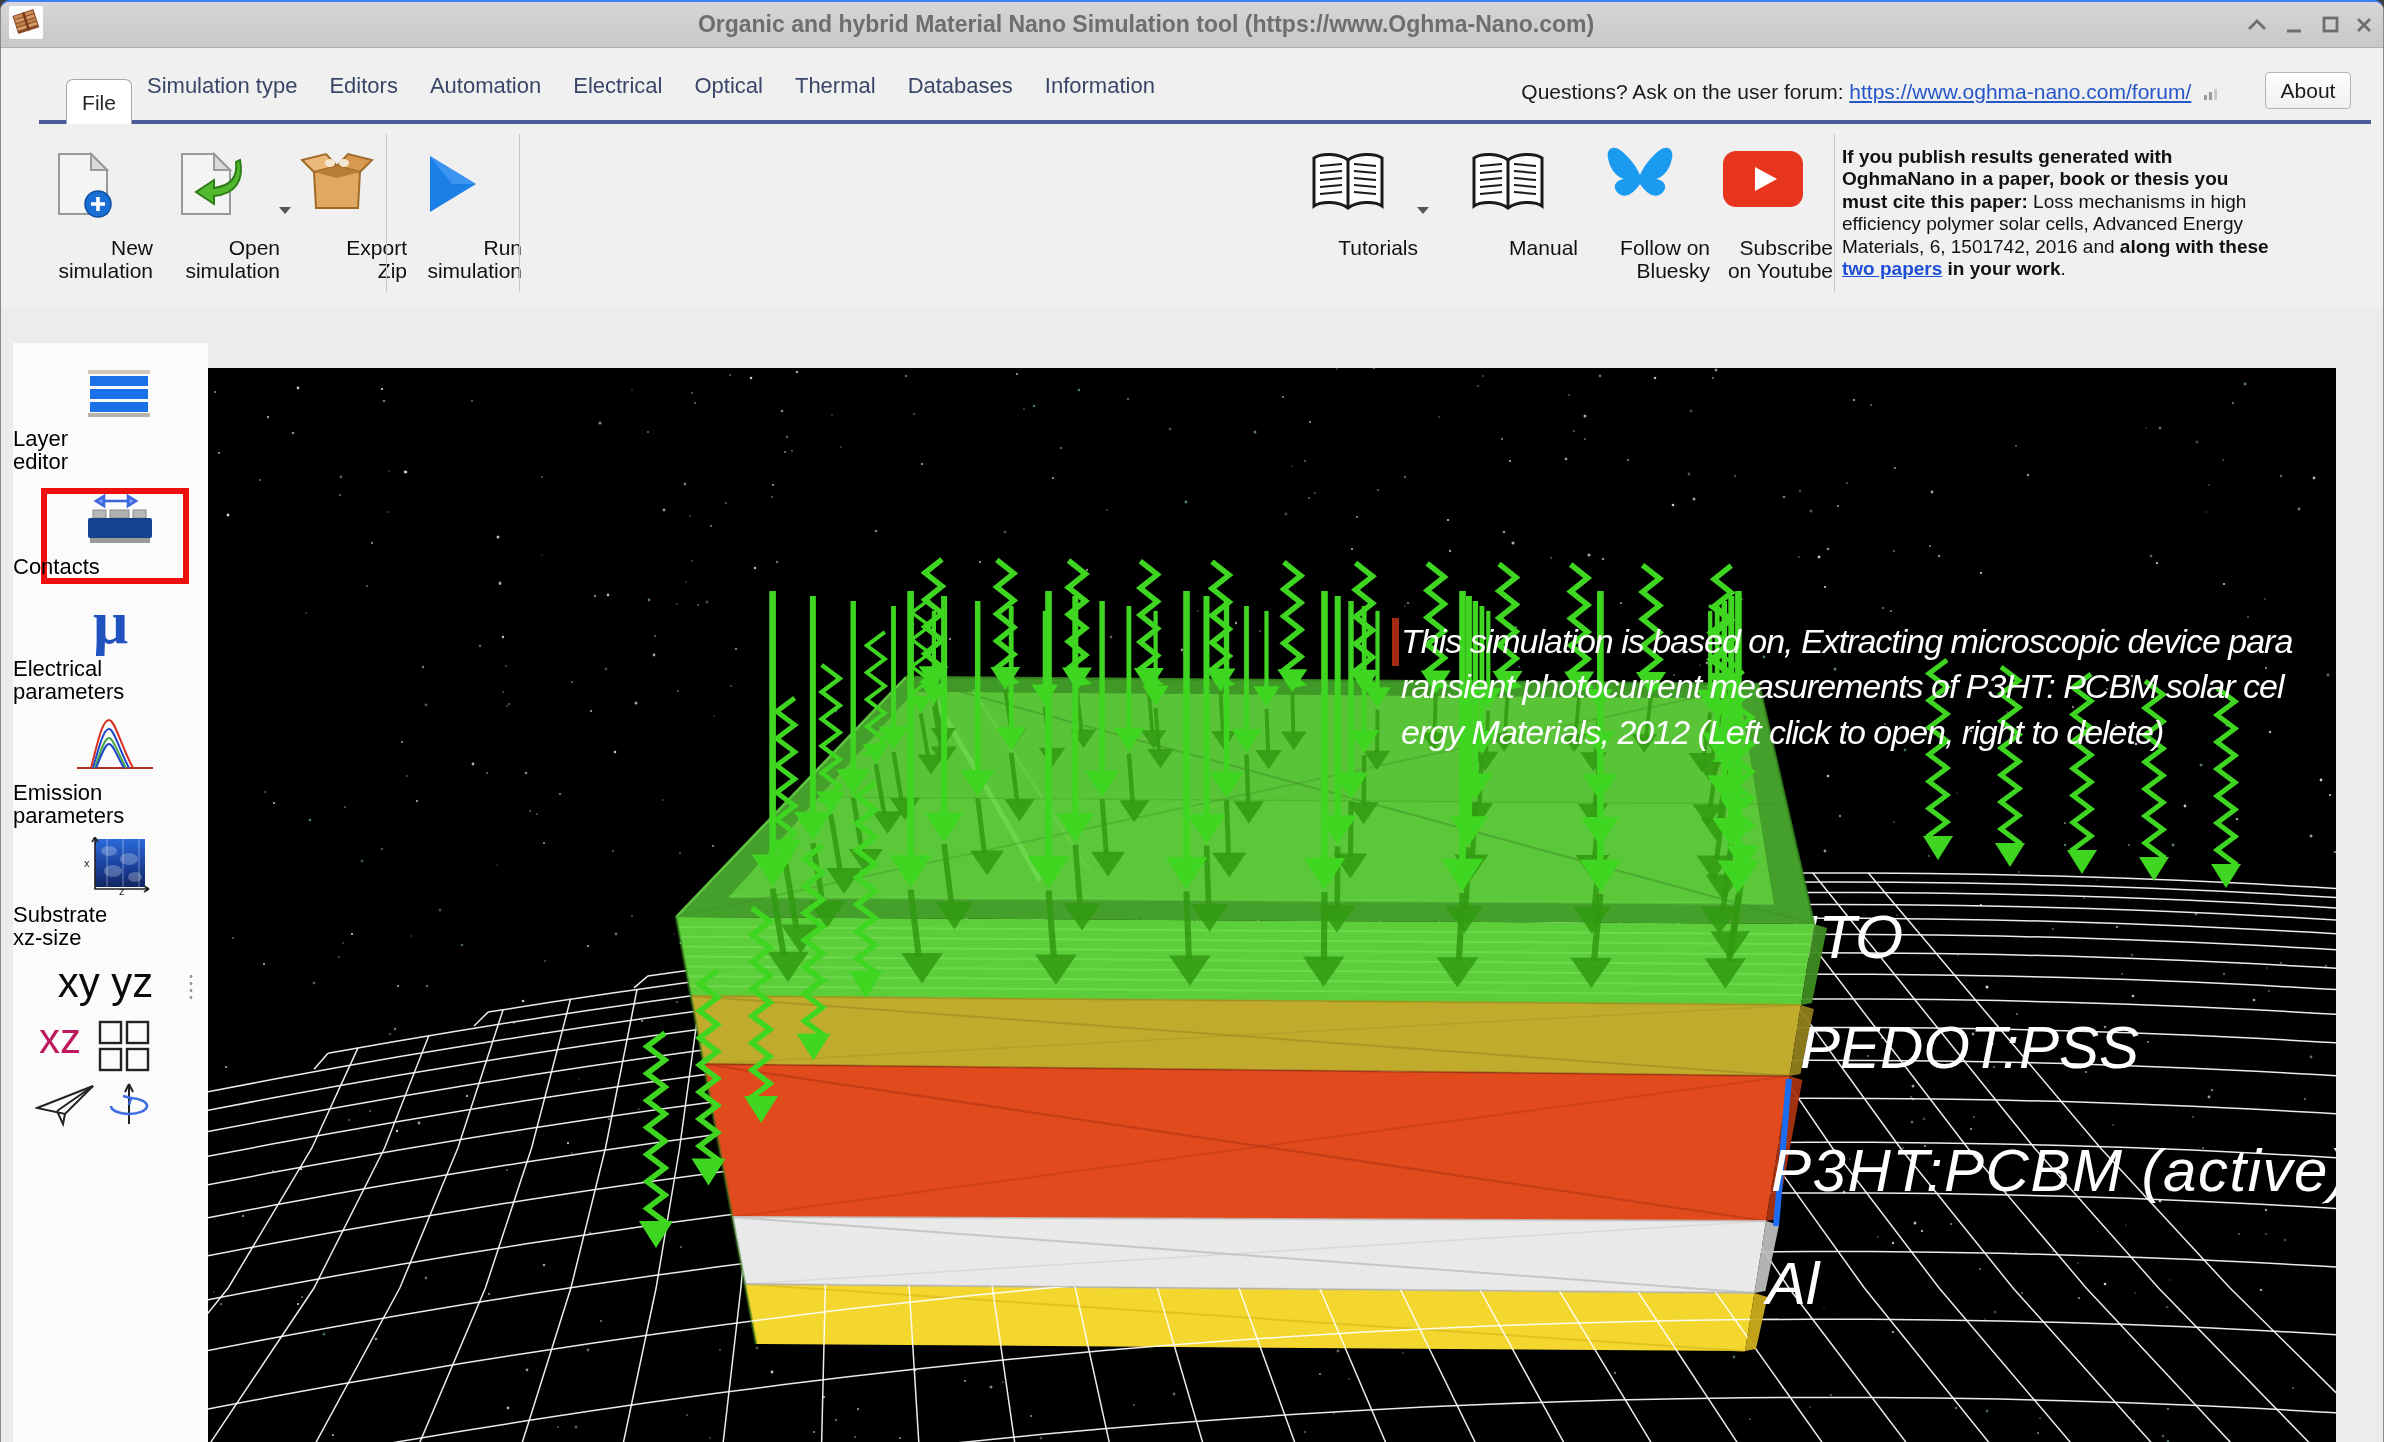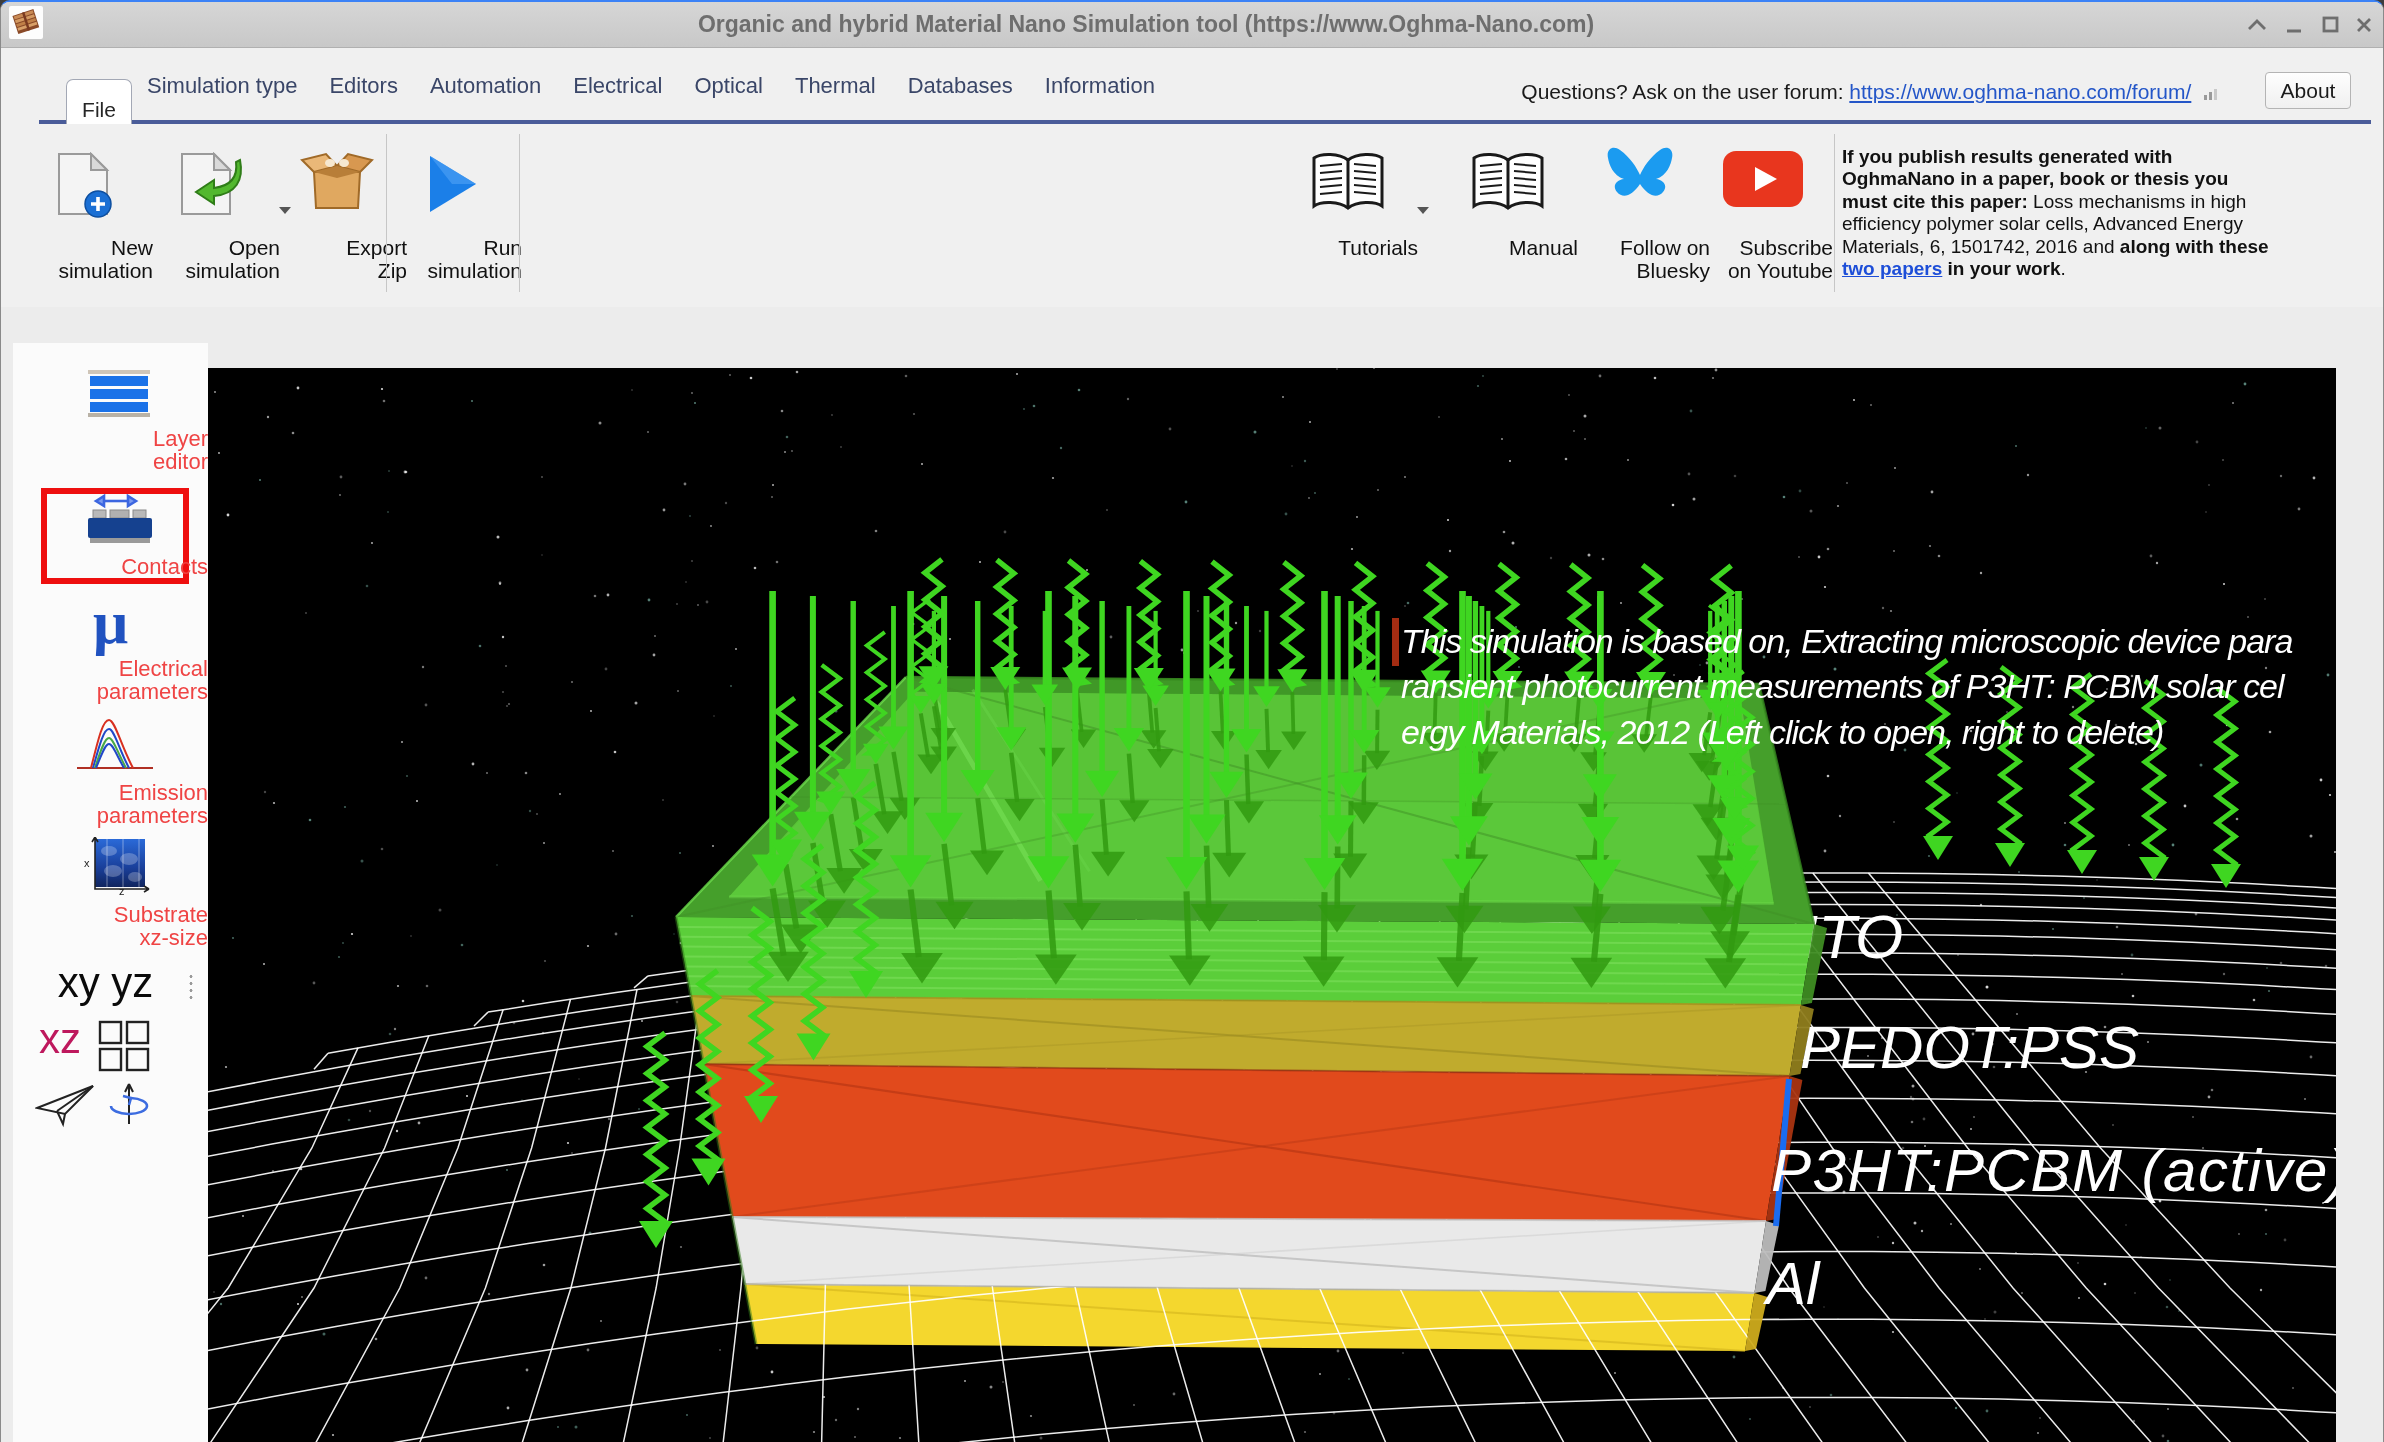--- a/index.html
+++ b/index.html
@@ -2,34 +2,34 @@
 <html><head><meta charset="utf-8"><style>
 *{margin:0;padding:0;box-sizing:border-box}
 html,body{width:2384px;height:1442px;overflow:hidden}
 body{font-family:"Liberation Sans",sans-serif;background:#3c3c3c;position:relative}
 .win{position:absolute;inset:0;background:#ececec;border-radius:10px 10px 0 0;overflow:hidden;border:1px solid #8a8a8a;border-top:2px solid #3b82f6;border-bottom:none}
 .titlebar{position:absolute;left:0;top:0;width:2384px;height:46px;background:linear-gradient(#d6d6d6,#c8c8c8);border-bottom:1px solid #b0b0b0}
 .title{position:absolute;left:0;right:94px;top:9px;text-align:center;font-size:23px;font-weight:bold;color:#6e6e6e}
 .appicon{position:absolute;left:8px;top:4px;width:34px;height:33px;background:#fdfdfd;border-radius:2px}
 .menurow{position:absolute;left:0;top:46px;width:2384px;height:76px;background:#f0f0f0}
 .menuitems{position:absolute;left:146px;top:0;height:76px;display:flex;align-items:center;gap:32px;font-size:22px;color:#3a4668}
-.filetab{position:absolute;left:65px;top:31px;width:66px;height:45px;background:#fff;border:1px solid #a3a8b5;border-bottom:none;border-radius:7px 7px 0 0;z-index:3;font-size:21px;color:#262626;text-align:center;padding-top:18px}
+.filetab{position:absolute;left:65px;top:31px;width:66px;height:45px;background:#fff;border:1px solid #a3a8b5;border-bottom:none;border-radius:7px 7px 0 0;z-index:3;font-size:21px;color:#262626;text-align:center;padding-top:11px}
 .blueline{position:absolute;left:38px;top:118px;width:2332px;height:4px;background:#4a5c99;z-index:2}
 .forum{position:absolute;right:164px;top:32px;font-size:21px;color:#1a1a1a}
 .forum a{color:#2456c8;text-decoration:underline}
 .about{position:absolute;right:34px;top:24px;width:86px;height:37px;background:linear-gradient(#fefefe,#f0f0f0);border:1px solid #b4b4b4;border-radius:4px;font-size:21px;color:#1a1a1a;text-align:center;padding-top:6px}
 .toolbar{position:absolute;left:0;top:122px;width:2384px;height:183px;background:#f0f0f0}
 .sep{position:absolute;top:10px;height:158px;width:1px;background:#c6c6c6}
 .tbtn{position:absolute;text-align:right;font-size:21px;color:#111;line-height:23px}
 .tabrow{position:absolute;left:0;top:305px;width:2384px;height:36px;background:#ececec}
 .tab{position:absolute;top:2px;height:32px;font-size:21px;color:#36435f;text-align:center;border:1px solid #b2b2b2;background:#dcdcdc;padding-top:5px}
 .tabsel{background:#d2d2d2;border-color:#9a9a9a;color:#2c3a58}
 .tabsel:after{content:"";position:absolute;left:0;right:0;bottom:-3px;height:3px;background:#4a5c99}
 .side{position:absolute;left:12px;top:341px;width:195px;height:1101px;background:#fbfbfb}
-.slabel{position:absolute;width:195px;text-align:right;font-size:22px;color:#ef4444;line-height:23px}
+.slabel{position:absolute;width:195px;text-align:left;font-size:22px;color:#000000;line-height:23px}
 </style></head><body>
 <div class="win">
 
 <div class="titlebar">
 <div class="appicon"><svg width="34" height="33" viewBox="0 0 34 33">
 <g transform="rotate(-18 17 16)">
             <rect x="6" y="6" width="22" height="19" fill="#8a4a28"></rect>
 <rect x="7" y="7" width="20" height="3" fill="#c88a55"></rect>
             <rect x="7" y="11" width="20" height="3" fill="#d49a62"></rect>
 <rect x="7" y="15" width="20" height="3" fill="#c08048"></rect>

